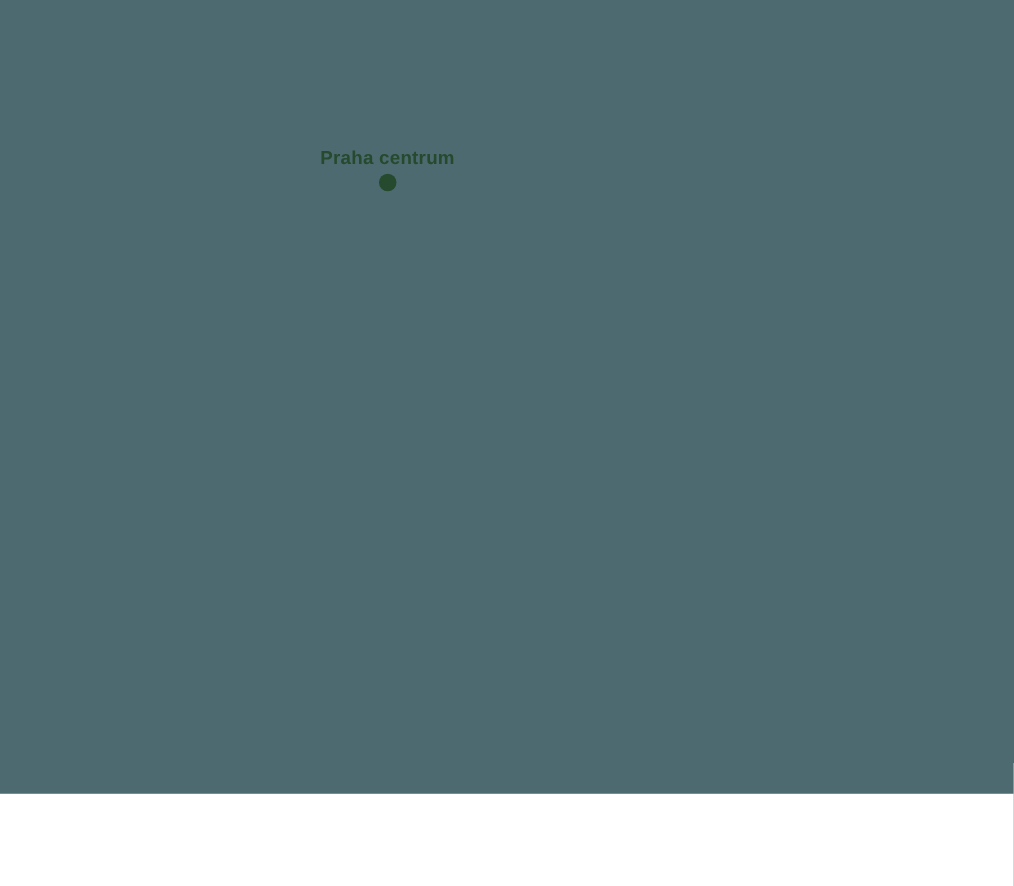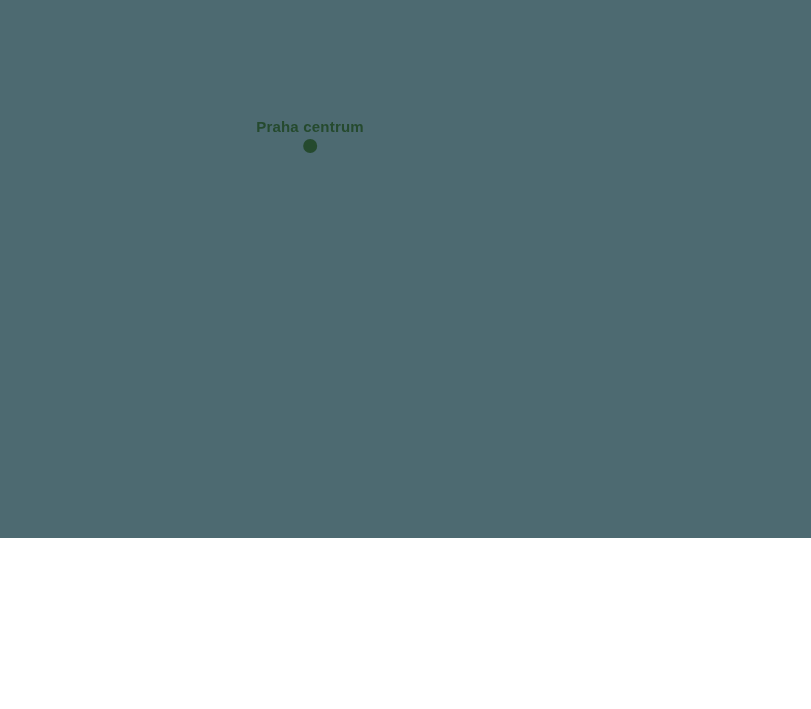--- a/index.html
+++ b/index.html
@@ -6,21 +6,21 @@
     margin: 0;
     padding: 0;
     width: 811px;
     height: 709px;
     overflow: hidden;
     font-family: "Liberation Sans", sans-serif;
   }
   .map-canvas {
     position: relative;
     width: 811px;
-    height: 538px;
+    height: 635px;
     background: var(--map-bg, #4d6a71);
   }
   .marker {
     position: absolute;
     transform: translateX(-50%);
     display: flex;
     flex-direction: column;
     align-items: center;
     cursor: pointer;
   }

